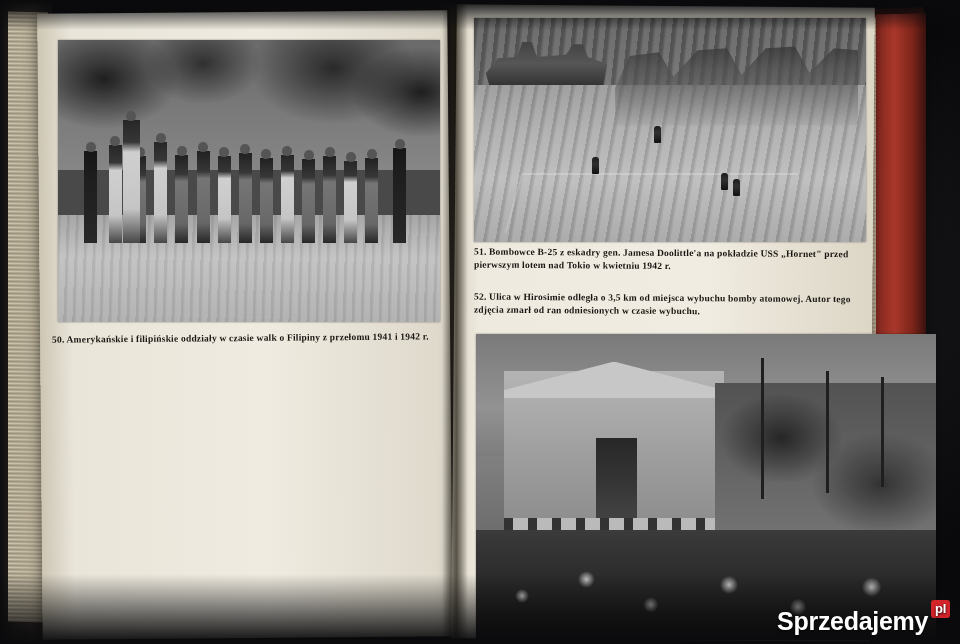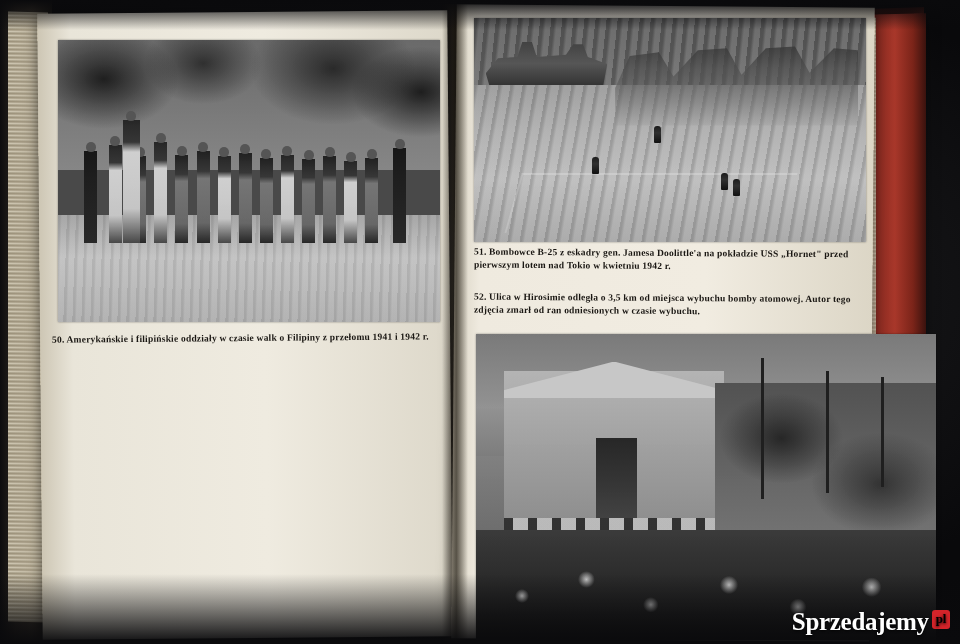--- a/index.html
+++ b/index.html
@@ -357,33 +357,33 @@
     font-size: 9.5px;
     transform: rotate(0.4deg);
   }
 
   
   .watermark {
     position: absolute;
     right: 10px;
     bottom: 8px;
     display: flex;
-    align-items: flex-end;
+    align-items: flex-start;
     color: #ffffff;
-    font-family: Liberation Serif, serif;
+    font-family: Liberation Sans, sans-serif;
     font-weight: 700;
     font-size: 25px;
     letter-spacing: -0.3px;
     text-shadow: 0 1px 3px rgba(0,0,0,0.9);
   }
   .watermark .dot-pl {
     display: inline-block;
     margin-left: 3px;
     background: #d4242a;
-    color: #000000;
+    color: #ffffff;
     font-size: 13px;
     font-weight: 700;
     padding: 1px 4px 2px 4px;
     border-radius: 3px;
     position: relative;
     top: -7px;
   }
 </style>
 </head>
 <body>

